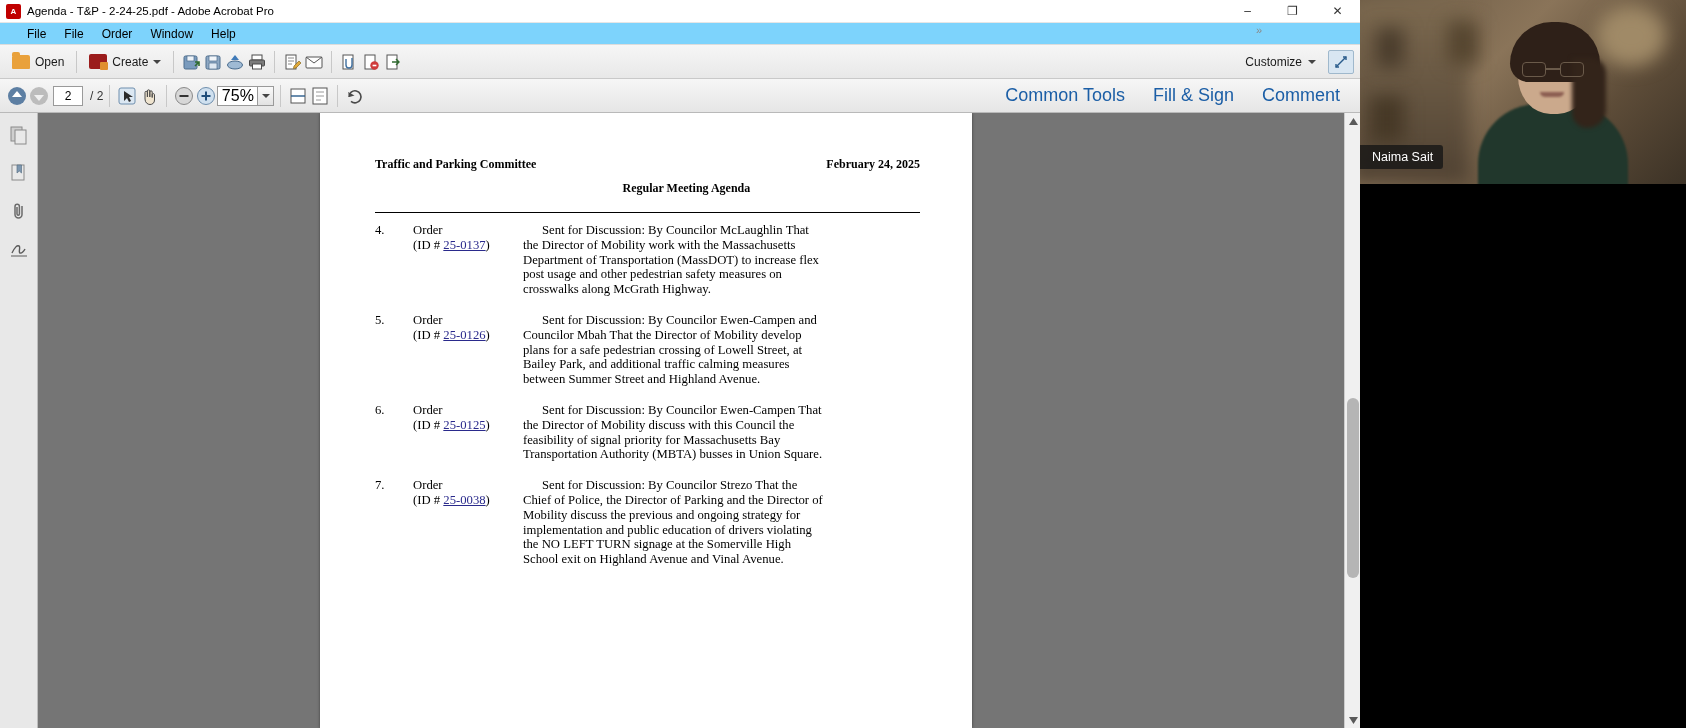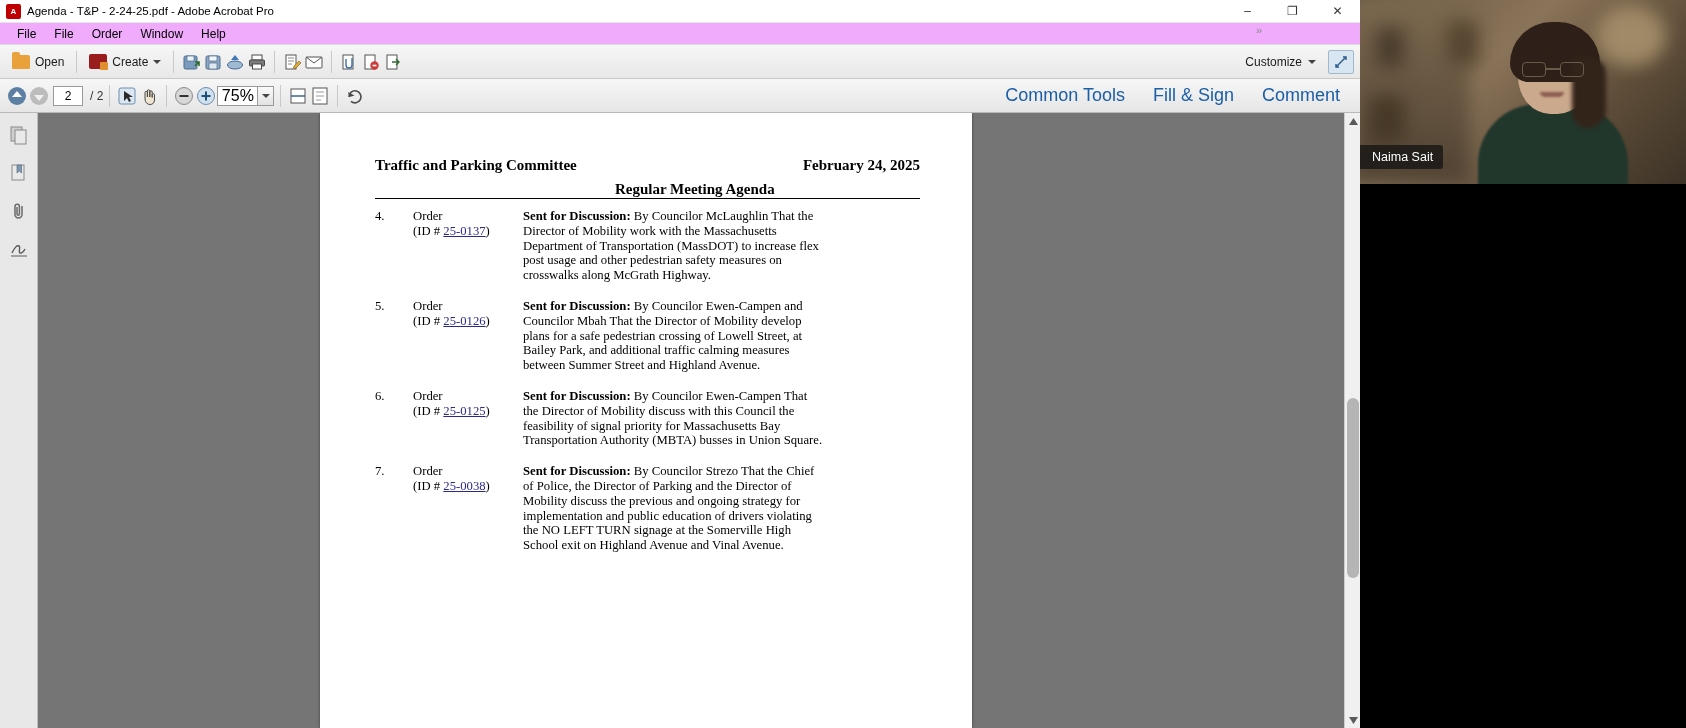--- a/index.html
+++ b/index.html
@@ -51,23 +51,23 @@
   }
   .win-btn {
     width: 45px; height: 100%;
     display: flex; align-items: center; justify-content: center;
     font-size: 12px; color: #333;
   }
 
   
   .menubar {
     height: 22px;
-    background: #f0abfc;
+    background: #7dd3fc;
     display: flex; align-items: center;
-    padding-left: 8px;
+    padding-left: 18px;
     border-bottom: 1px solid #dcdcdc;
     flex: 0 0 22px;
   }
   .menu-item {
     font-size: 12px; color: #000;
     padding: 2px 9px;
   }
 
   
   .toolbar1 {
@@ -214,38 +214,38 @@
     background: #fff;
     box-shadow: 0 0 3px rgba(0,0,0,.45);
   }
   .page-inner {
     padding: 44px 52px 0 55px;
     font-family: "Liberation Serif", serif;
     color: #000;
   }
   .pg-header {
     display: flex; justify-content: space-between;
-    font-size: 15px; font-weight: bold;
+    font-size: 12px; font-weight: bold;
     border-bottom: 1px solid #000;
-    padding-bottom: 0;
+    padding-bottom: 16px;
     margin-bottom: 10px;
   }
   .pg-header .mid { margin-left: 10px; margin-top: 24px; }
   .agenda-item {
     display: flex;
     margin-bottom: 16px;
     font-size: 12.7px;
     line-height: 14.8px;
   }
   .col-num { width: 38px; flex: 0 0 38px; }
   .col-type { width: 110px; flex: 0 0 110px; }
   .col-type .idline { white-space: nowrap; }
   .idlink { color: #2a2a8c; text-decoration: underline; }
   .col-body { flex: 1 1 auto; max-width: 300px; }
-  .sent { font-weight: bold; }
+  .sent { font-weight: normal; margin-left: 19px; }
 
   
   .vscroll {
     width: 16px;
     background: #f0f0f0;
     border-left: 1px solid #cdcdcd;
     position: relative;
     flex: 0 0 16px;
   }
   .vs-arrow {

